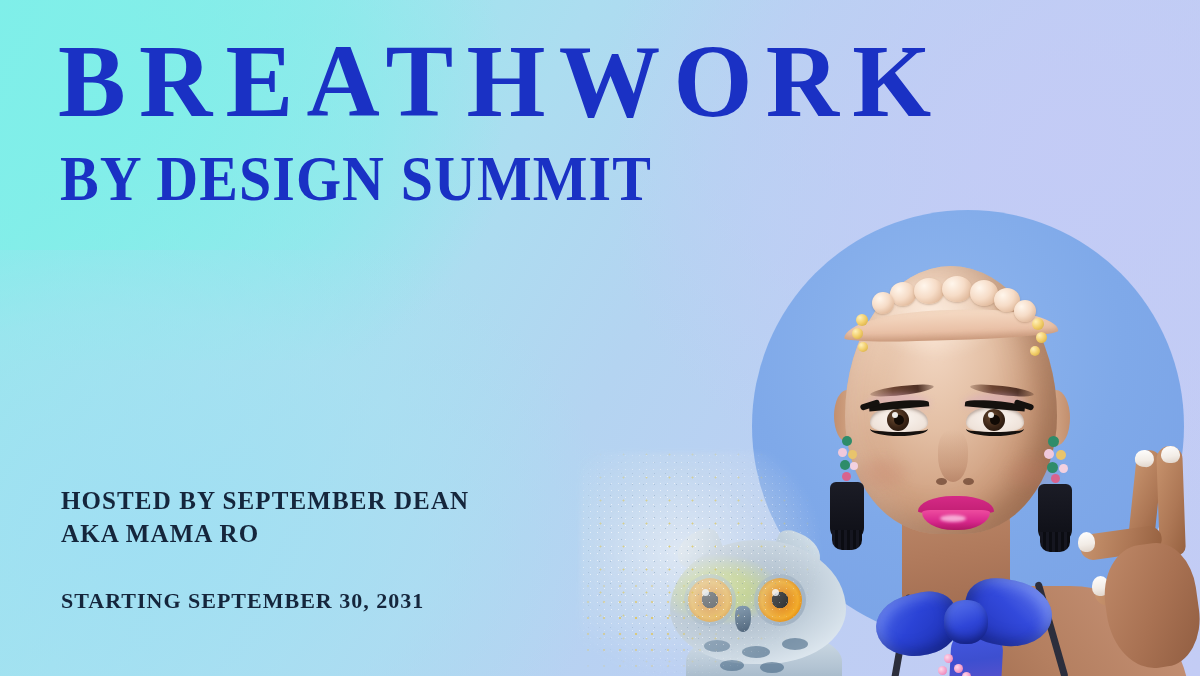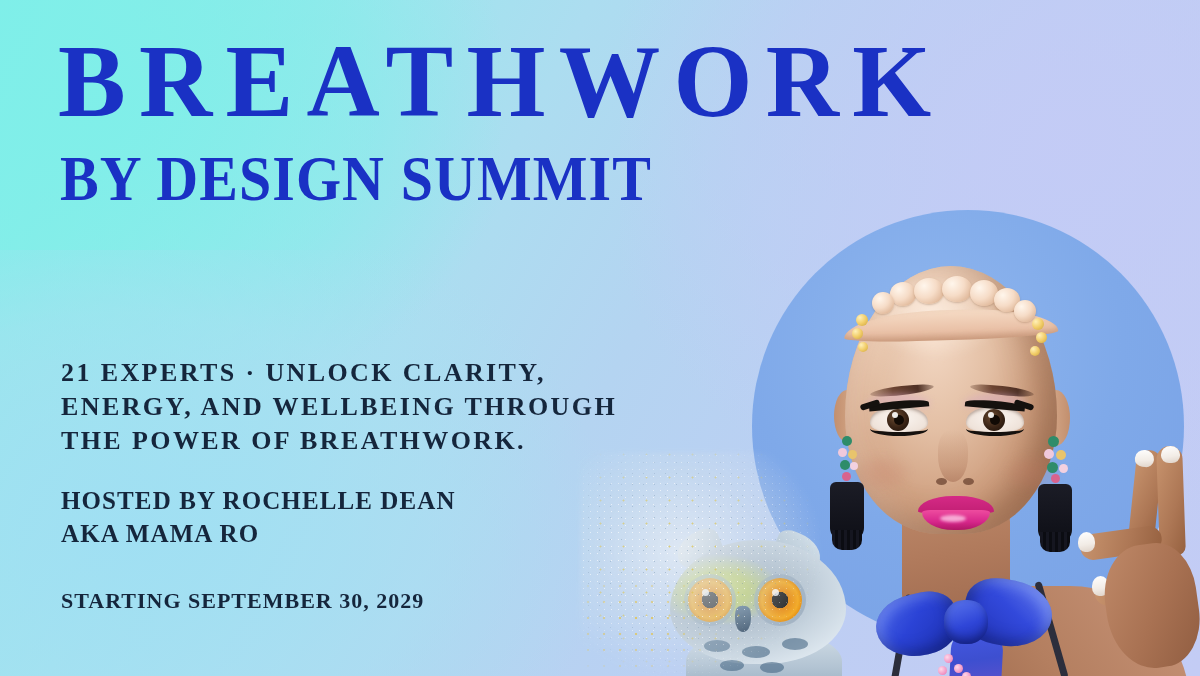--- a/index.html
+++ b/index.html
@@ -712,20 +712,17 @@
   </div>
 
   <div class="dust">
     <div class="dust-base"></div>
     <div class="dust-speck"></div>
     <div class="dust-gold"></div>
   </div>
 
   <div class="title">BREATHWORK</div>
   <div class="subtitle">BY DESIGN SUMMIT</div>
-  <div class="bodycopy">21 EXPERTS · UNLOCK CLARITY,
-ENERGY, AND WELLBEING THROUGH
-THE POWER OF BREATHWORK.</div>
-  <div class="host">HOSTED BY ROCHELLE DEAN
+  <div class="host">HOSTED BY SEPTEMBER DEAN
 AKA  MAMA RO</div>
-  <div class="datetext">STARTING SEPTEMBER 30, 2029</div>
+  <div class="datetext">STARTING SEPTEMBER 30, 2031</div>
 
 </div>
 
 </body></html>

